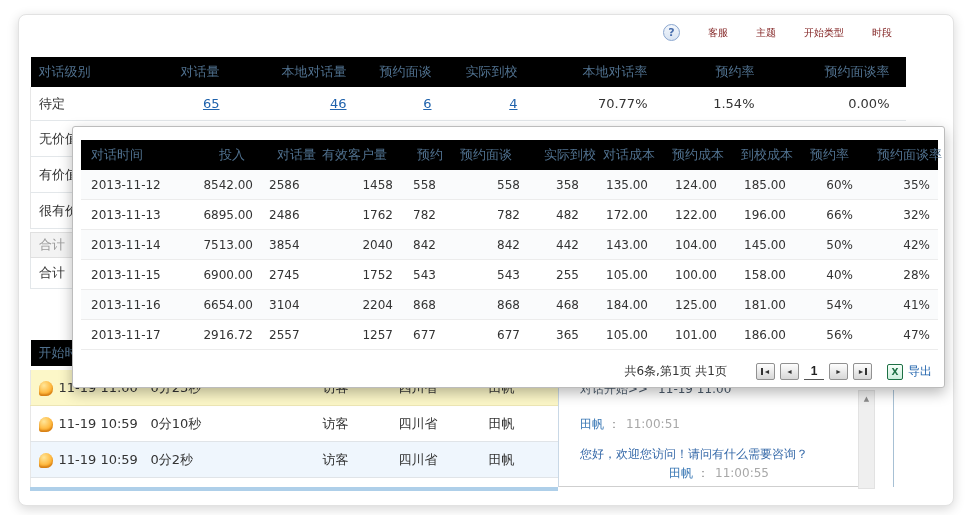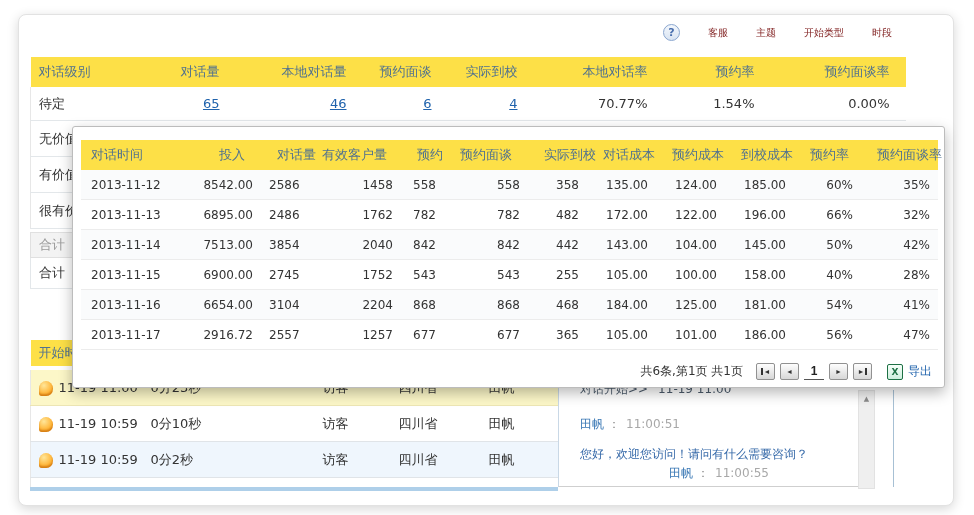--- a/index.html
+++ b/index.html
@@ -11,21 +11,21 @@
   
   .top-nav{position:absolute;top:24px;left:600px;width:292px;display:flex;align-items:center;
            justify-content:flex-end;gap:28px;z-index:2;}
   .top-nav a{color:#7f1d1d;text-decoration:none;font-size:10px;cursor:pointer;}
   .help-badge{display:inline-flex;width:15px;height:15px;border-radius:50%;border:1px solid #8aa6cf;
               background:linear-gradient(#f3f7fc,#d9e4f2);color:#4a6fae;font-size:11px;font-weight:bold;
               align-items:center;justify-content:center;cursor:pointer;}
 
   
   table{border-collapse:collapse;table-layout:fixed;}
-  .hd{background:#fde047;color:#50718f;}
+  .hd{background:#000000;color:#50718f;}
   .num{text-align:right;}
 
   
   .level-table{position:absolute;left:30px;top:57px;z-index:1;}
   .level-table table{width:875px;}
   .level-table th{font-weight:normal;height:30px;padding:0 16px 0 8px;text-align:right;font-size:13px;}
   .level-table th:first-child{text-align:left;}
   .level-table td{height:33px;border-bottom:1px solid #e3e7ea;padding:0 16px 0 8px;font-size:13px;background:#fff;}
   .level-table td:first-child{border-left:1px solid #e7e7e7;}
   .level-table a{color:#1f62ac;text-decoration:underline;cursor:pointer;}
@@ -70,21 +70,21 @@
   .popup{position:absolute;left:72px;top:126px;width:873px;height:262px;background:#fff;z-index:10;
          border:1px solid #bcbcbc;border-radius:3px;box-shadow:0 5px 14px rgba(0,0,0,.28);
          box-sizing:border-box;padding:13px 8px 0;}
   .popup table{width:100%;}
   .popup th{font-weight:normal;height:30px;font-size:13px;padding:0 16px;text-align:right;white-space:nowrap;}
   .popup th:first-child{text-align:left;padding-left:10px;}
   .popup td{height:29px;font-size:12px;padding:0 8px;border-bottom:1px solid #ececec;white-space:nowrap;}
   .popup td:first-child{padding-left:10px;}
   .popup tr:nth-child(even) td{background:#fafbfc;}
   .popup-footer{position:absolute;right:12px;bottom:7px;display:flex;align-items:center;gap:5px;font-size:12px;color:#333;}
-  .pg-text{margin-right:8px;letter-spacing:0;}
+  .pg-text{margin-right:24px;letter-spacing:0;}
   .pg-btn{width:19px;height:17px;border:1px solid #919191;border-radius:2px;cursor:pointer;
           background:linear-gradient(#fefefe,#d7d7d7);display:inline-flex;align-items:center;
           justify-content:center;font-size:7px;color:#333;padding:0;gap:1px;}
   .pg-btn .bar{display:inline-block;width:2px;height:7px;background:#333;}
   .pg-input{width:20px;border:none;border-bottom:1px solid #555;text-align:center;font-size:12px;
             font-weight:bold;color:#222;outline:none;padding:0 0 1px;background:transparent;}
   .xls-icon{display:inline-flex;width:14px;height:14px;border:1px solid #1d7044;border-radius:2px;
             background:linear-gradient(#f6fff9,#cdeedd);color:#1d7044;font-size:9px;font-weight:bold;
             align-items:center;justify-content:center;margin-left:10px;cursor:pointer;}
   .export-link{color:#1f62ac;text-decoration:none;cursor:pointer;}

